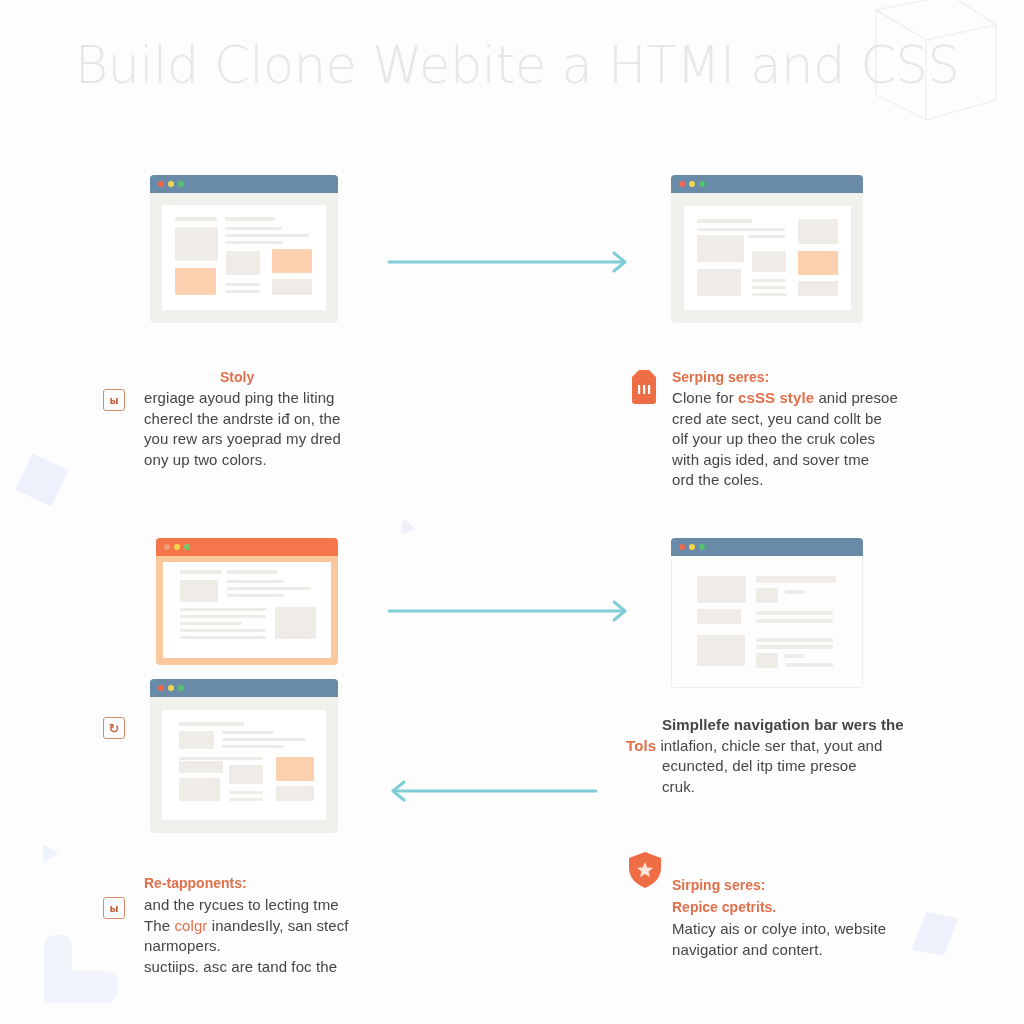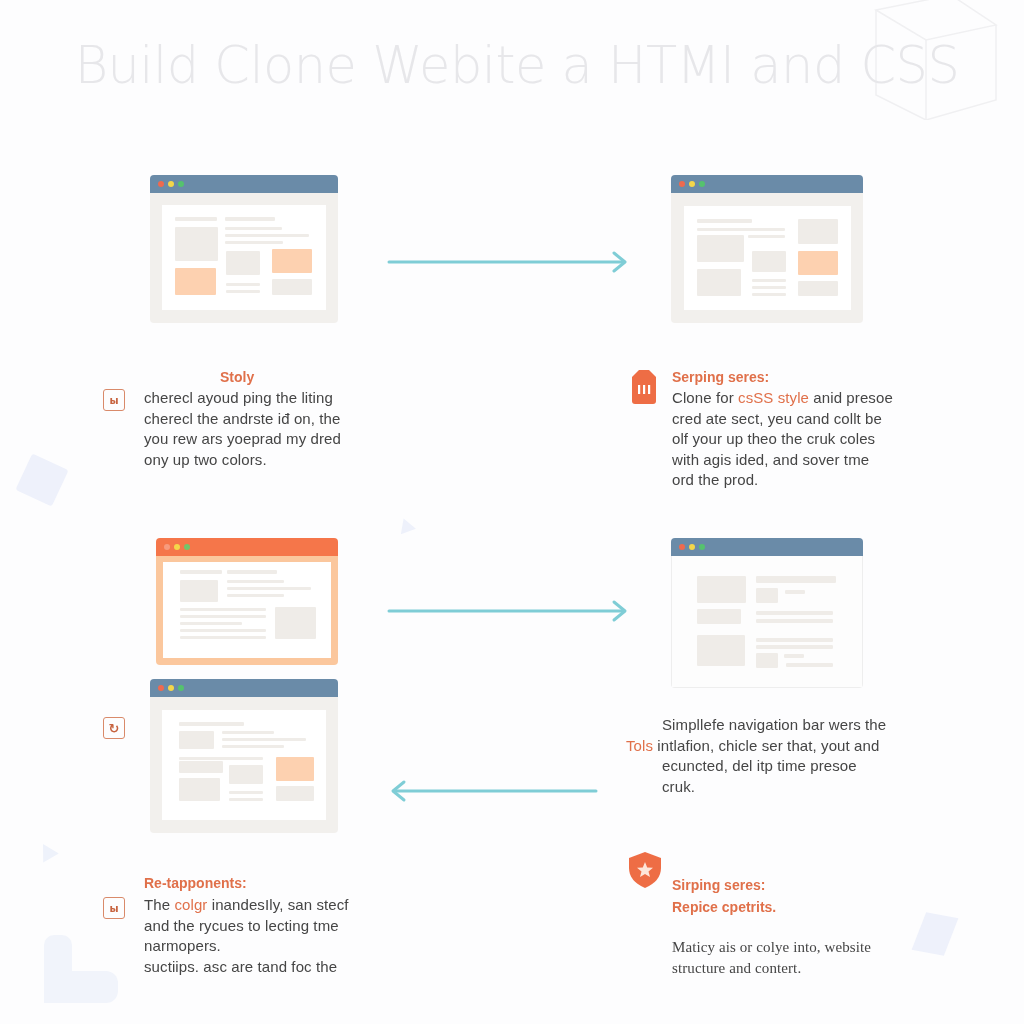--- a/index.html
+++ b/index.html
@@ -49,21 +49,21 @@
   .frame-peach { background: #fbc79d; }
   .frame-light { background: #fdfdfd; border: 1px solid #eeeeee; border-top: none; }
 
   
   .arrow { position: absolute; }
 
   
   .step { position: absolute; }
   .step-heading { color: #e0704a; font-weight: bold; font-size: 14px; line-height: 18px; }
   .step-body { font-size: 15px; line-height: 20.5px; color: #454545; letter-spacing: 0.1px; }
-  .hl { color: #e0704a; font-weight: normal; }
+  .hl { color: #e0704a; font-weight: bold; }
   .hl-plain { color: #e0704a; }
 
   .icon-box {
     position: absolute; width: 22px; height: 22px; border: 1.6px solid #d98a6a; border-radius: 3px;
     color: #c7633f; font-size: 10px; font-weight: bold; display: flex; align-items: center; justify-content: center;
     font-family: "DejaVu Sans", sans-serif;
   }
 </style>
 </head>
 <body>
@@ -220,72 +220,72 @@
   <line x1="6" y1="12" x2="208" y2="12" stroke="#7fcdd6" stroke-width="3" stroke-linecap="round"></line>
   <polyline points="16,3 5,12 16,21" fill="none" stroke="#7fcdd6" stroke-width="3" stroke-linecap="round" stroke-linejoin="round"></polyline>
 </svg>
 
 <div class="icon-box" style="left:103px;top:389px;">
     <span>ы</span>
   </div>
 <div class="step" style="left:144px;top:368px;width:240px;">
   <div class="step-heading" style="margin-left:76px;">Stoly</div>
   <div class="step-body" style="margin-top:2px;">
-    <div>cherecl ayoud ping the liting</div>
+    <div>ergiage ayoud ping the liting</div>
     <div>cherecl the andrste iđ on, the</div>
     <div>you rew ars yoeprad my dred</div>
     <div>ony up two colors.</div>
   </div>
 </div>
 
 <svg style="position:absolute;left:632px;top:370px;" width="24" height="34" viewBox="0 0 24 34">
   <path d="M7,0 H17 L24,7 V31 Q24,34 21,34 H3 Q0,34 0,31 V7 Z" fill="#ee6d45"></path>
   <rect x="6" y="15" width="2.2" height="9" fill="#fff"></rect>
   <rect x="11" y="15" width="2.2" height="9" fill="#fff"></rect>
   <rect x="16" y="15" width="2.2" height="9" fill="#fff"></rect>
 </svg>
 <div class="step" style="left:672px;top:368px;width:250px;">
   <div class="step-heading">Serping seres:</div>
   <div class="step-body" style="margin-top:2px;">
     <div><span>Clone for </span><span class="hl">csSS style</span><span> anid presoe</span></div>
     <div>cred ate sect, yeu cand collt be</div>
     <div>olf your up theo the cruk coles</div>
     <div>with agis ided, and sover tme</div>
-    <div>ord the prod.</div>
+    <div>ord the coles.</div>
   </div>
 </div>
 
 <div class="icon-box" style="left:103px;top:717px;font-size:13px;">
     <span>↻</span>
   </div>
 
 <div class="step" style="left:626px;top:715px;width:300px;">
-  <div class="step-body" style="padding-left:36px;">Simpllefe navigation bar wers the</div>
-  <div class="step-body"><span class="hl" style="font-weight:normal;">Tols</span> <span>intlafion, chicle ser that, yout and</span></div>
+  <div class="step-body" style="padding-left:36px;font-weight:bold;">Simpllefe navigation bar wers the</div>
+  <div class="step-body"><span class="hl" style="font-weight:bold;">Tols</span> <span>intlafion, chicle ser that, yout and</span></div>
   <div class="step-body" style="padding-left:36px;">ecuncted, del itp time presoe</div>
   <div class="step-body" style="padding-left:36px;">cruk.</div>
 </div>
 
 <div class="icon-box" style="left:103px;top:897px;">
     <span>ы</span>
   </div>
 <div class="step" style="left:144px;top:874px;width:240px;">
   <div class="step-heading">Re-tapponents:</div>
   <div class="step-body" style="margin-top:3px;">
+    <div>and the rycues to lecting tme</div>
     <div><span>The </span><span class="hl-plain">colgr</span><span> inandesIly, san stecf</span></div>
-    <div>and the rycues to lecting tme</div>
     <div>narmopers.</div>
     <div>suctiips. asc are tand foc the</div>
   </div>
 </div>
 
 <svg style="position:absolute;left:629px;top:852px;" width="32" height="36" viewBox="0 0 32 36">
   <path d="M16,0 L32,6 V16 Q32,29 16,36 Q0,29 0,16 V6 Z" fill="#ee6d45"></path>
   <polygon points="16,10 18.2,15.5 24,15.8 19.5,19.5 21,25 16,22 11,25 12.5,19.5 8,15.8 13.8,15.5" fill="#fde5d8"></polygon>
 </svg>
 <div class="step" style="left:672px;top:876px;width:260px;">
   <div class="step-heading">Sirping seres:</div>
   <div class="step-heading" style="margin-top:4px;">Repice cpetrits.</div>
-  <div class="step-body" style="margin-top:21px;font-family:Liberation Serif, serif;">
+  <div class="step-body" style="margin-top:3px;">
     <div>Maticy ais or colye into, website</div>
-    <div>structure and contert.</div>
+    <div>navigatior and contert.</div>
   </div>
 </div>
 
 </body></html>

